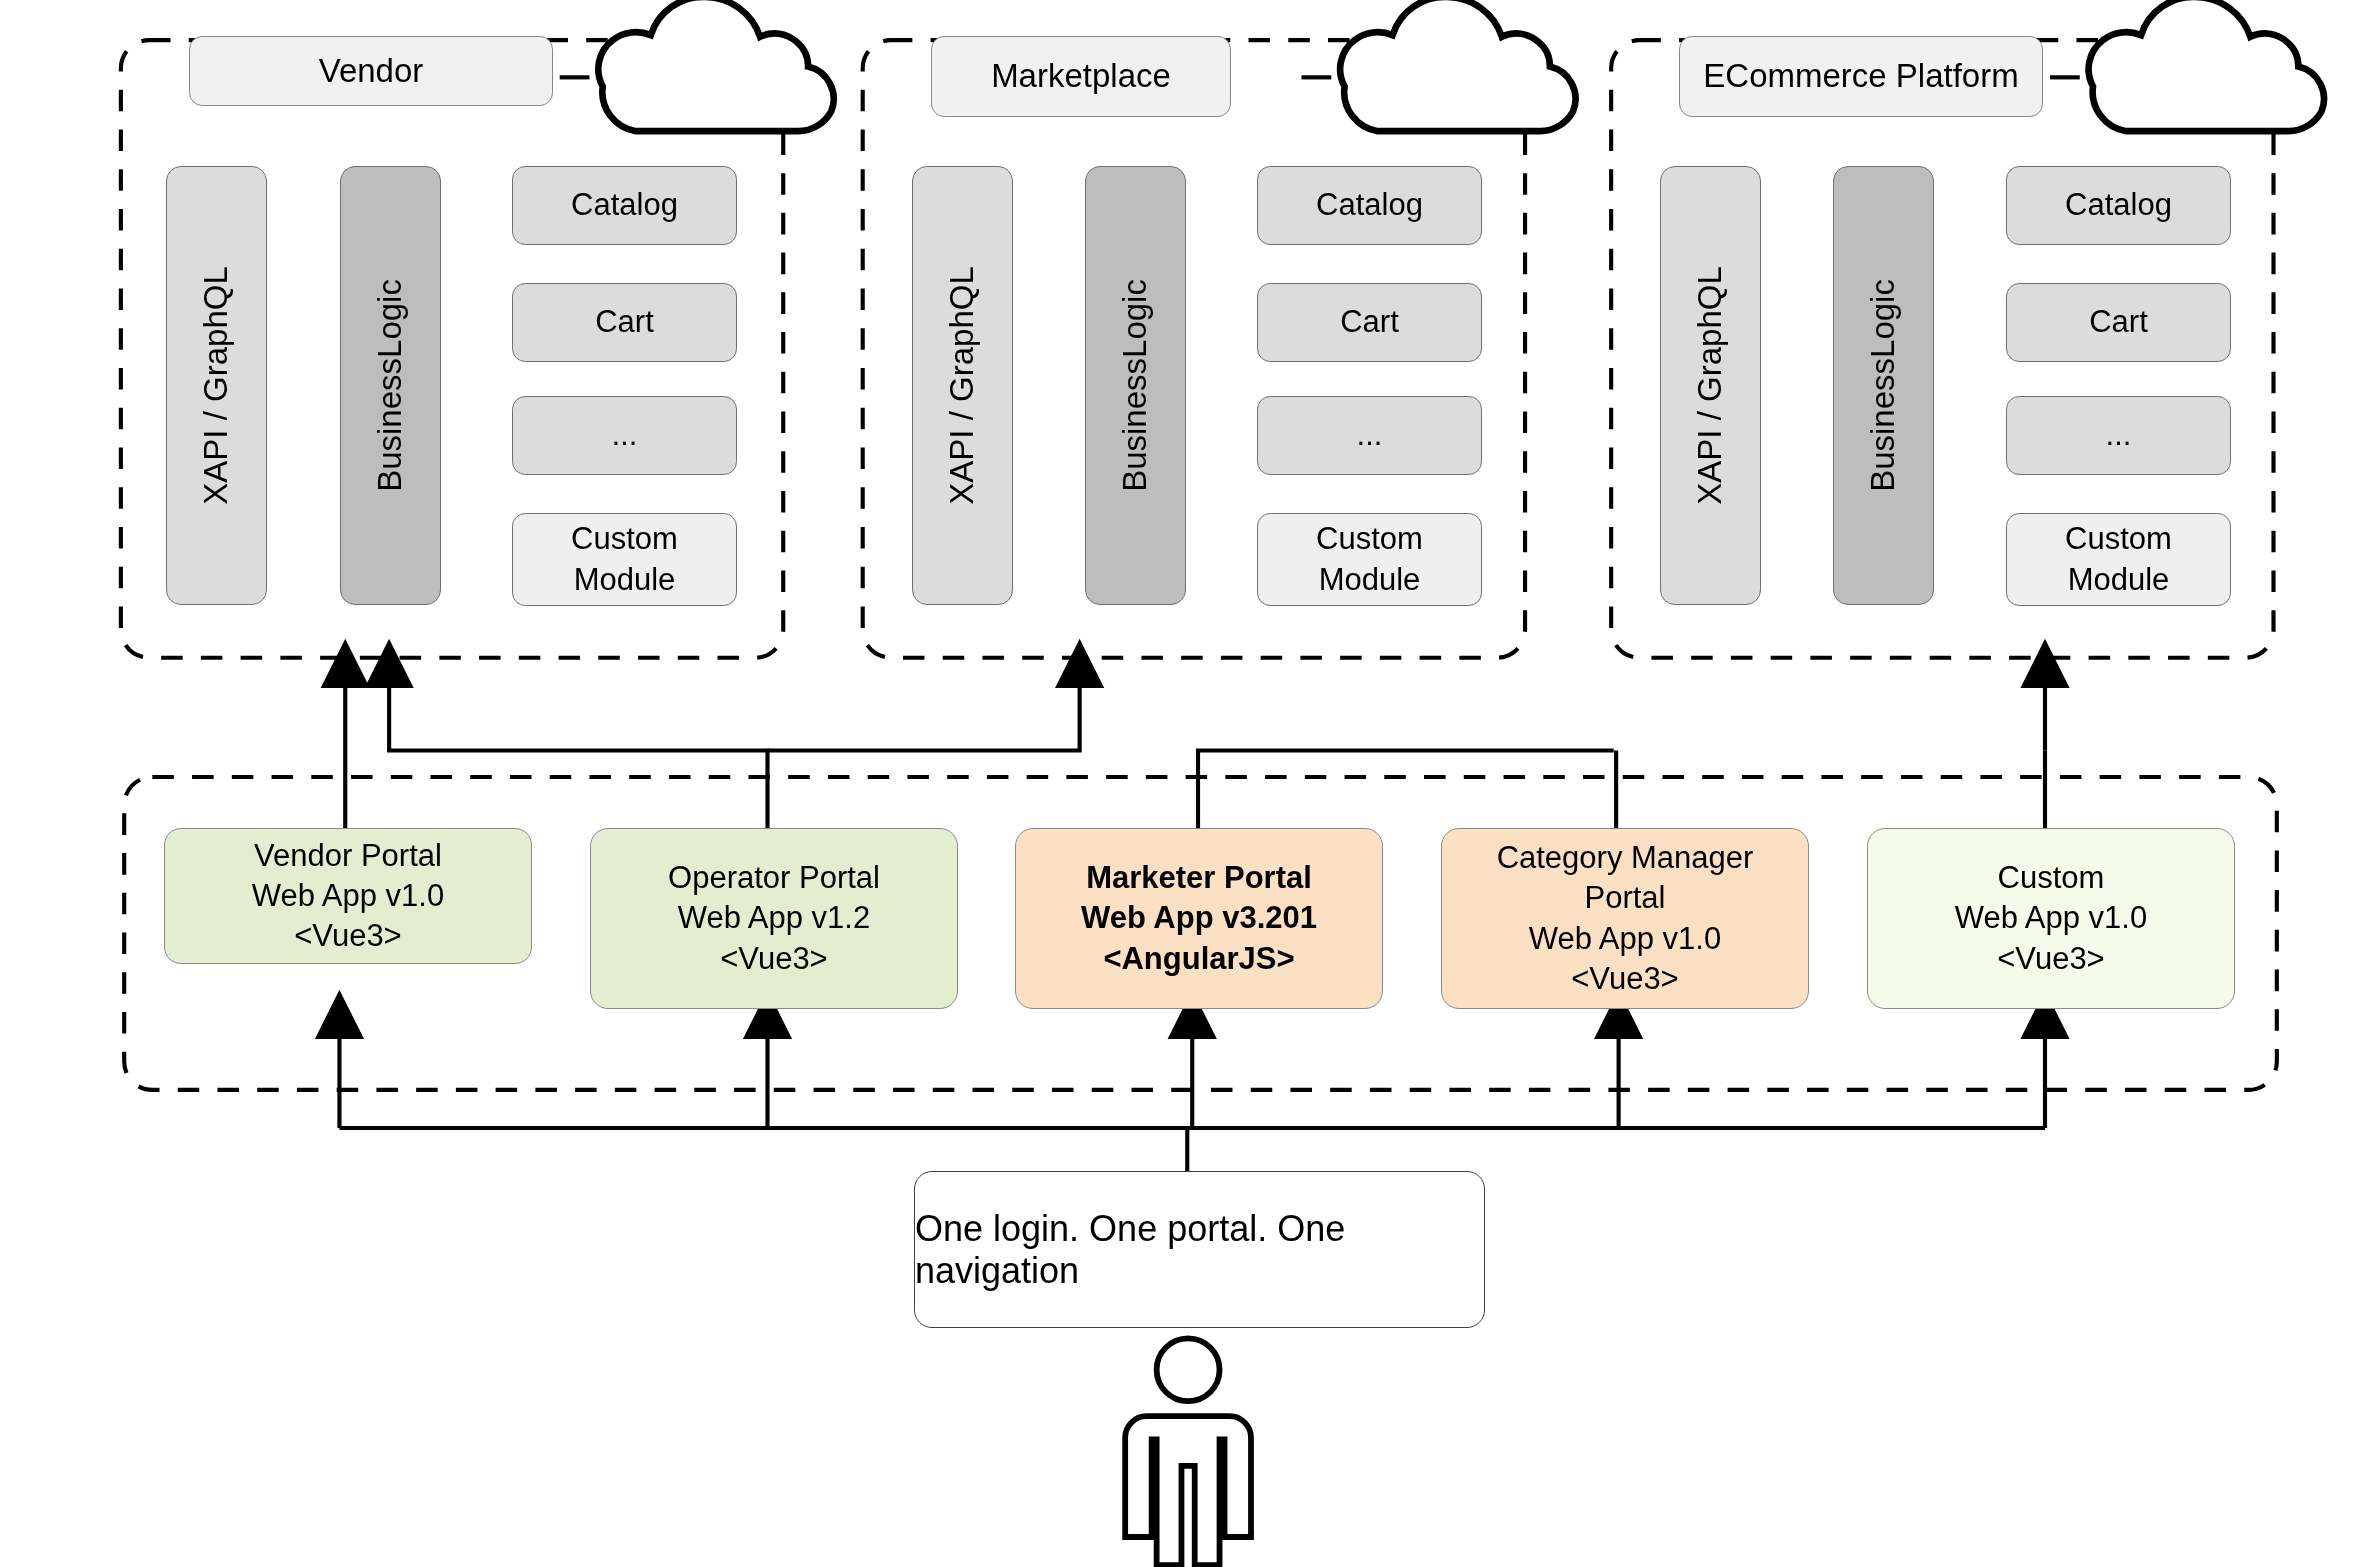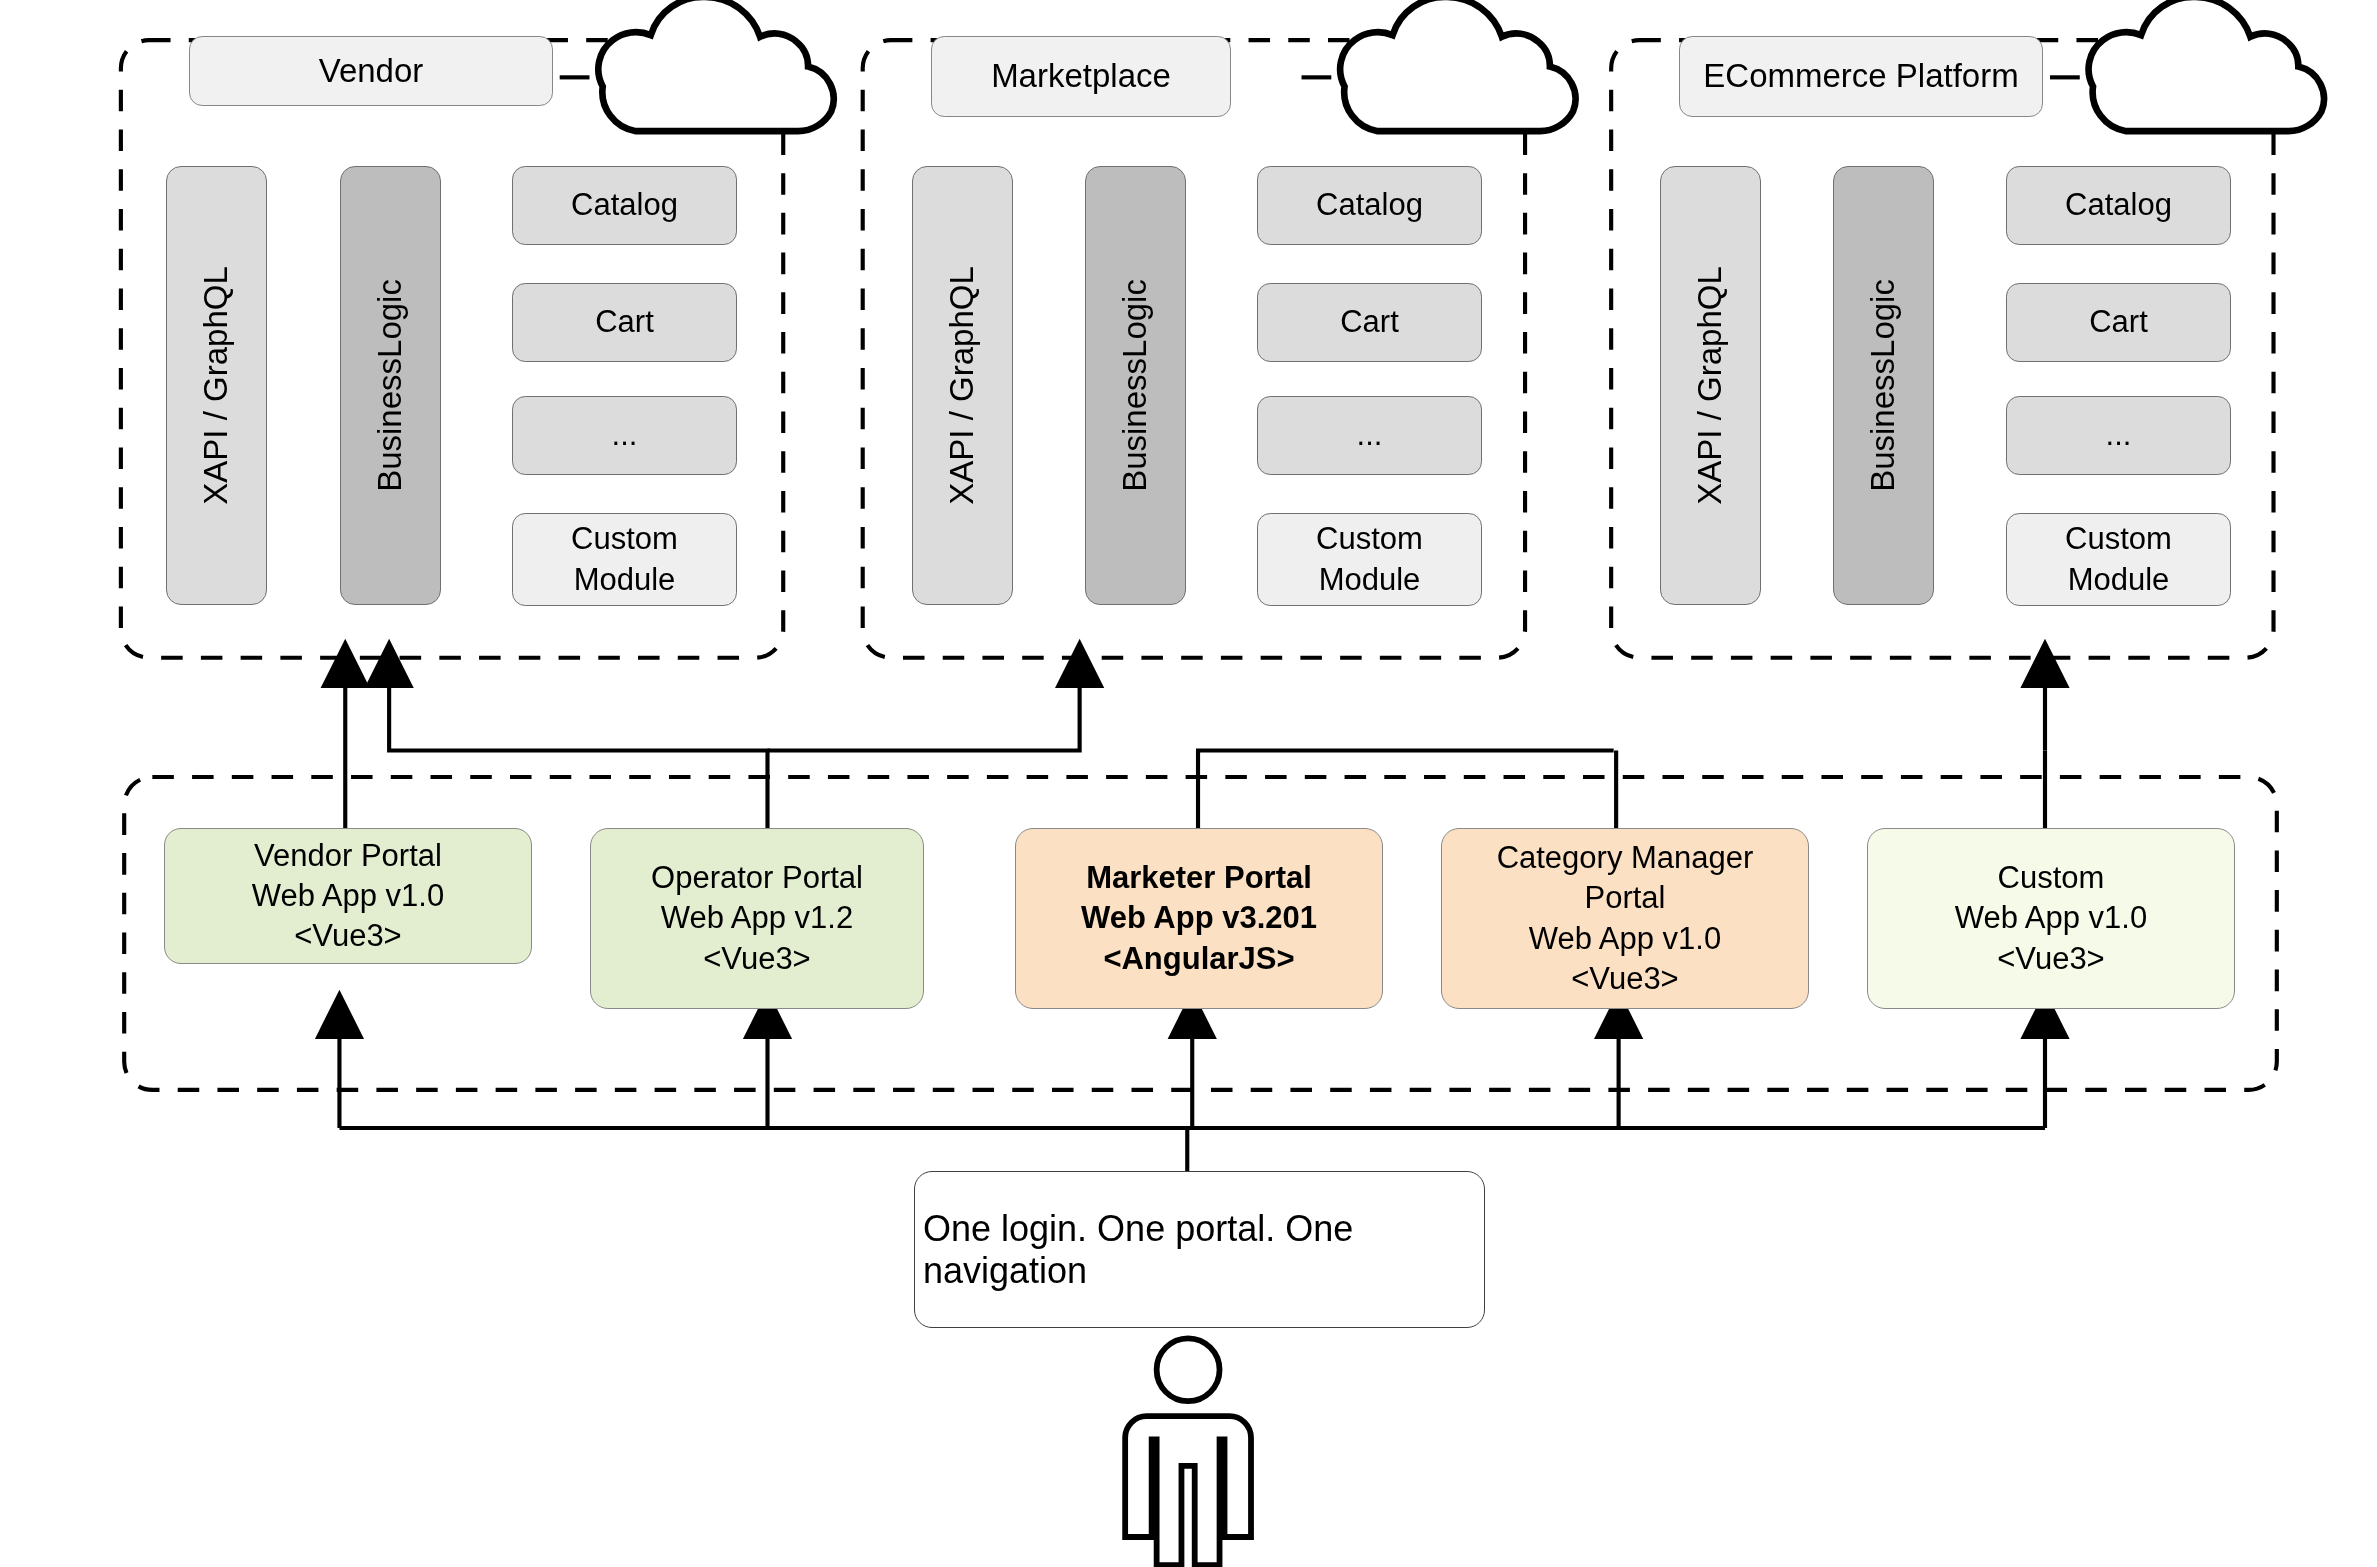--- a/index.html
+++ b/index.html
@@ -20,21 +20,21 @@
   .pillar.dark{background:#bdbdbd;}
 
   .mod{background:#dcdcdc;border:1.7px solid #707070;border-radius:13.2px;font-size:31px;z-index:5;}
   .mod.light{background:#efefef;}
 
   .portal{font-size:31px;z-index:5;border:1.7px solid #8a8a8a;border-radius:18px;}
   .portal .ln{display:block;}
 
   .login{position:absolute;background:#ffffff;border:1.7px solid #404040;border-radius:18px;
          display:flex;align-items:center;justify-content:center;font-size:36px;z-index:5;
-         box-sizing:border-box;padding-left:8px;}
+         box-sizing:border-box;}
 
   .lbl-line{white-space:nowrap;}
 </style>
 </head>
 <body>
 
 <div id="stage">
 
   <svg class="layer" viewBox="0 0 2871 1893">
     <defs>
@@ -171,21 +171,21 @@
     <span style="white-space:pre-line;">Custom
 Module</span>
   </div>
 
   <div class="box portal" style="left:164px;top:828px;width:368px;height:136px;background:#e3eed0;flex-direction:column;border-radius:17px;">
     <span class="ln">Vendor Portal</span>
     <span class="ln">Web App v1.0</span>
     <span class="ln">&lt;Vue3&gt;</span>
   </div>
 
-  <div class="box portal" style="left:590px;top:828px;width:334px;height:181px;background:#e3eed0;flex-direction:column;">
+  <div class="box portal" style="left:590px;top:828px;width:368px;height:181px;background:#e3eed0;flex-direction:column;">
     <span class="ln">Operator Portal</span>
     <span class="ln">Web App v1.2</span>
     <span class="ln">&lt;Vue3&gt;</span>
   </div>
 
   <div class="box portal" style="left:1015px;top:828px;width:368px;height:181px;background:#fbe0c3;flex-direction:column;font-weight:bold;">
     <span class="ln">Marketer Portal</span>
     <span class="ln">Web App v3.201</span>
     <span class="ln">&lt;AngularJS&gt;</span>
   </div>

